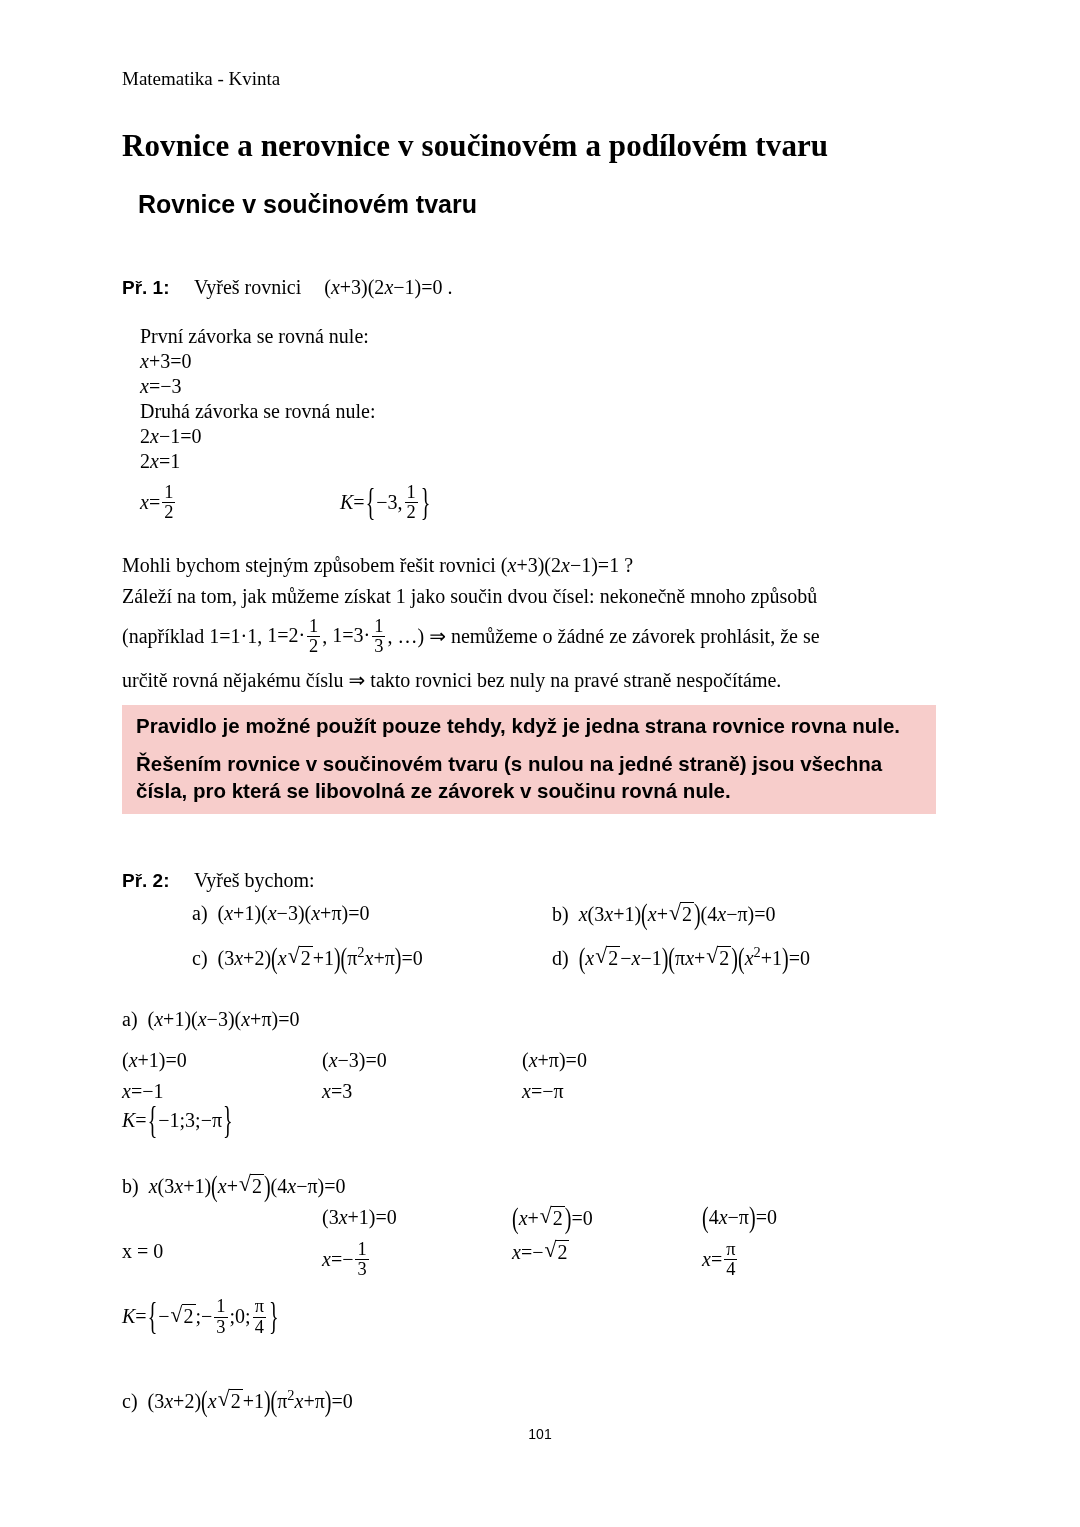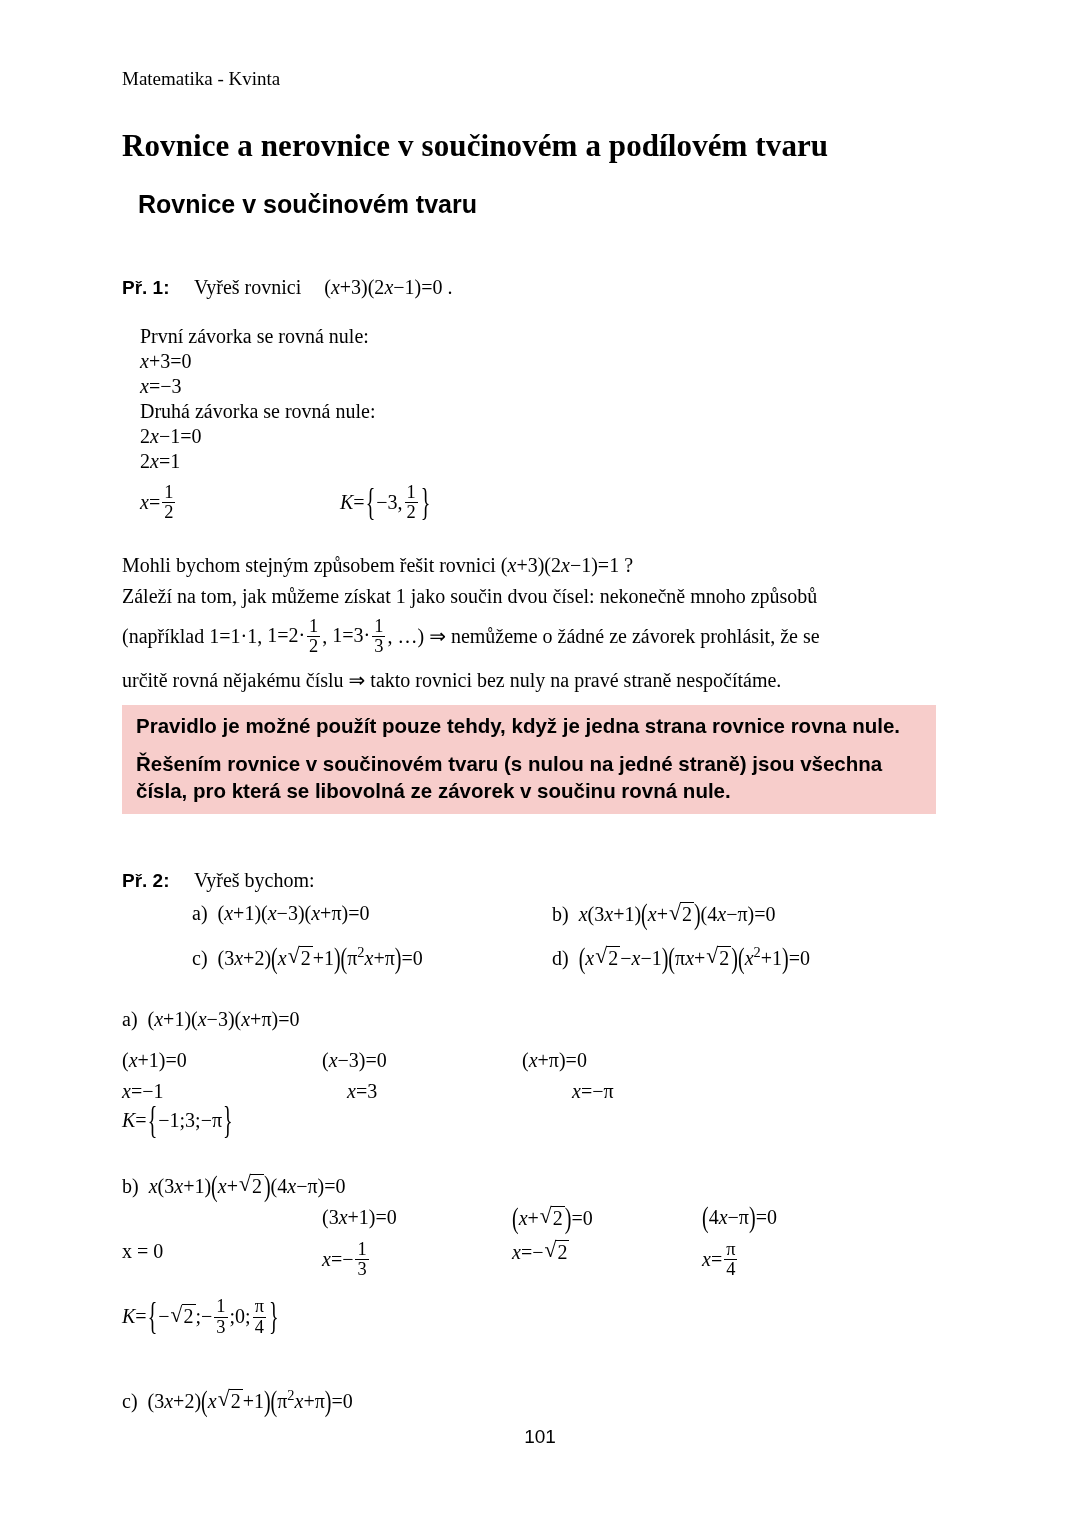--- a/index.html
+++ b/index.html
@@ -150,21 +150,21 @@
     display: flex;
     align-items: flex-start;
   }
   .page-number {
     position: absolute;
     left: 0;
     top: 1414px;
     width: 1080px;
     text-align: center;
     font-family: "Liberation Sans", sans-serif;
-    font-size: 19px;
+    font-size: 14px;
   }
   .sp20 { height: 20px; }
   .sp26 { height: 26px; }
   .sub { font-size: 0.72em; vertical-align: super; }
   .lbl { font-size: 20px; }
 </style>
 </head>
 <body>
 
 <div class="page">
@@ -259,21 +259,21 @@
     <div class="mathline math" style="margin-top:10px;">
       <span class="lbl">a)</span>
       &nbsp;(<i>x</i>+1)(<i>x</i>−3)(<i>x</i>+π)=0
     </div>
 
     <div class="grid-row" style="margin-top:16px;">
       <div style="width:200px;" class="math mathline">(<i>x</i>+1)=0</div>
       <div style="width:200px;" class="math mathline">(<i>x</i>−3)=0</div>
       <div class="math mathline">(<i>x</i>+π)=0</div>
     </div>
-    <div class="grid-row" style="margin-top:4px;gap:25px;">
+    <div class="grid-row" style="margin-top:4px;">
       <div style="width:200px;" class="math mathline"><i>x</i>=−1</div>
       <div style="width:200px;" class="math mathline"><i>x</i>=3</div>
       <div class="math mathline"><i>x</i>=−π</div>
     </div>
     <div class="mathline math" style="margin-top:4px;">
       <i>K</i>=<span class="brace">{</span>−1;3;−π<span class="brace">}</span>
     </div>
 
     <div class="sp26"></div>
 

